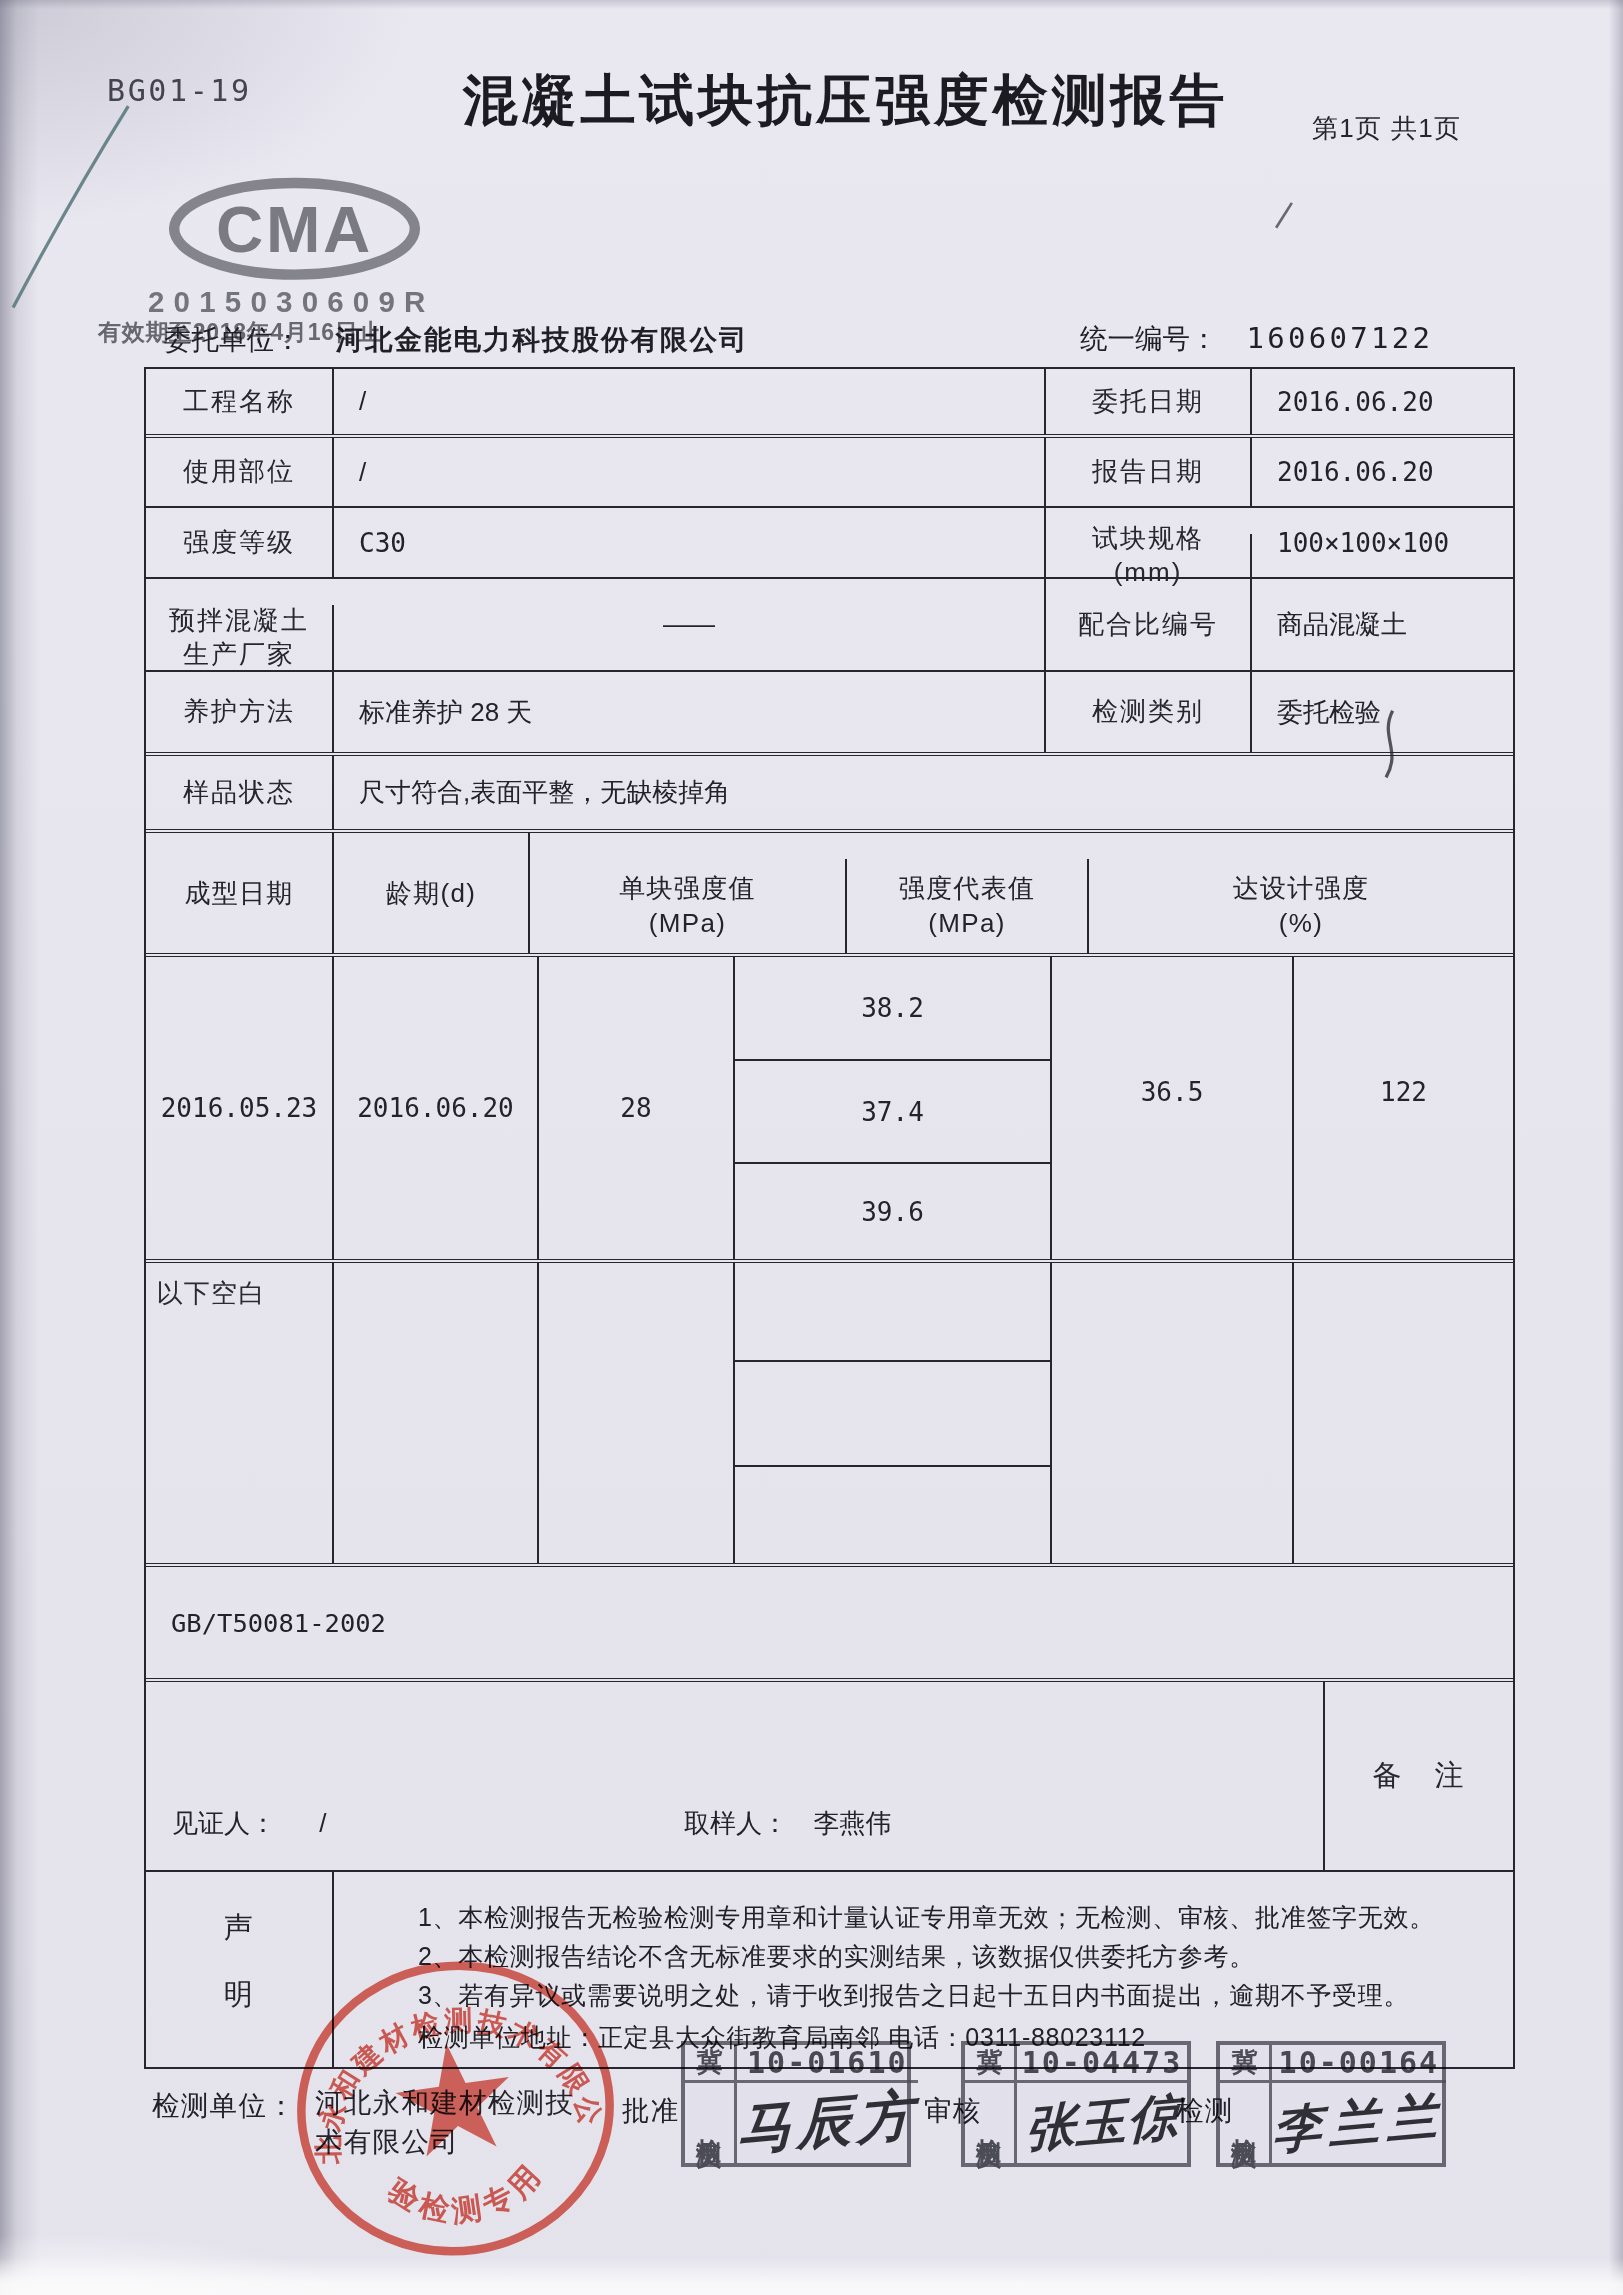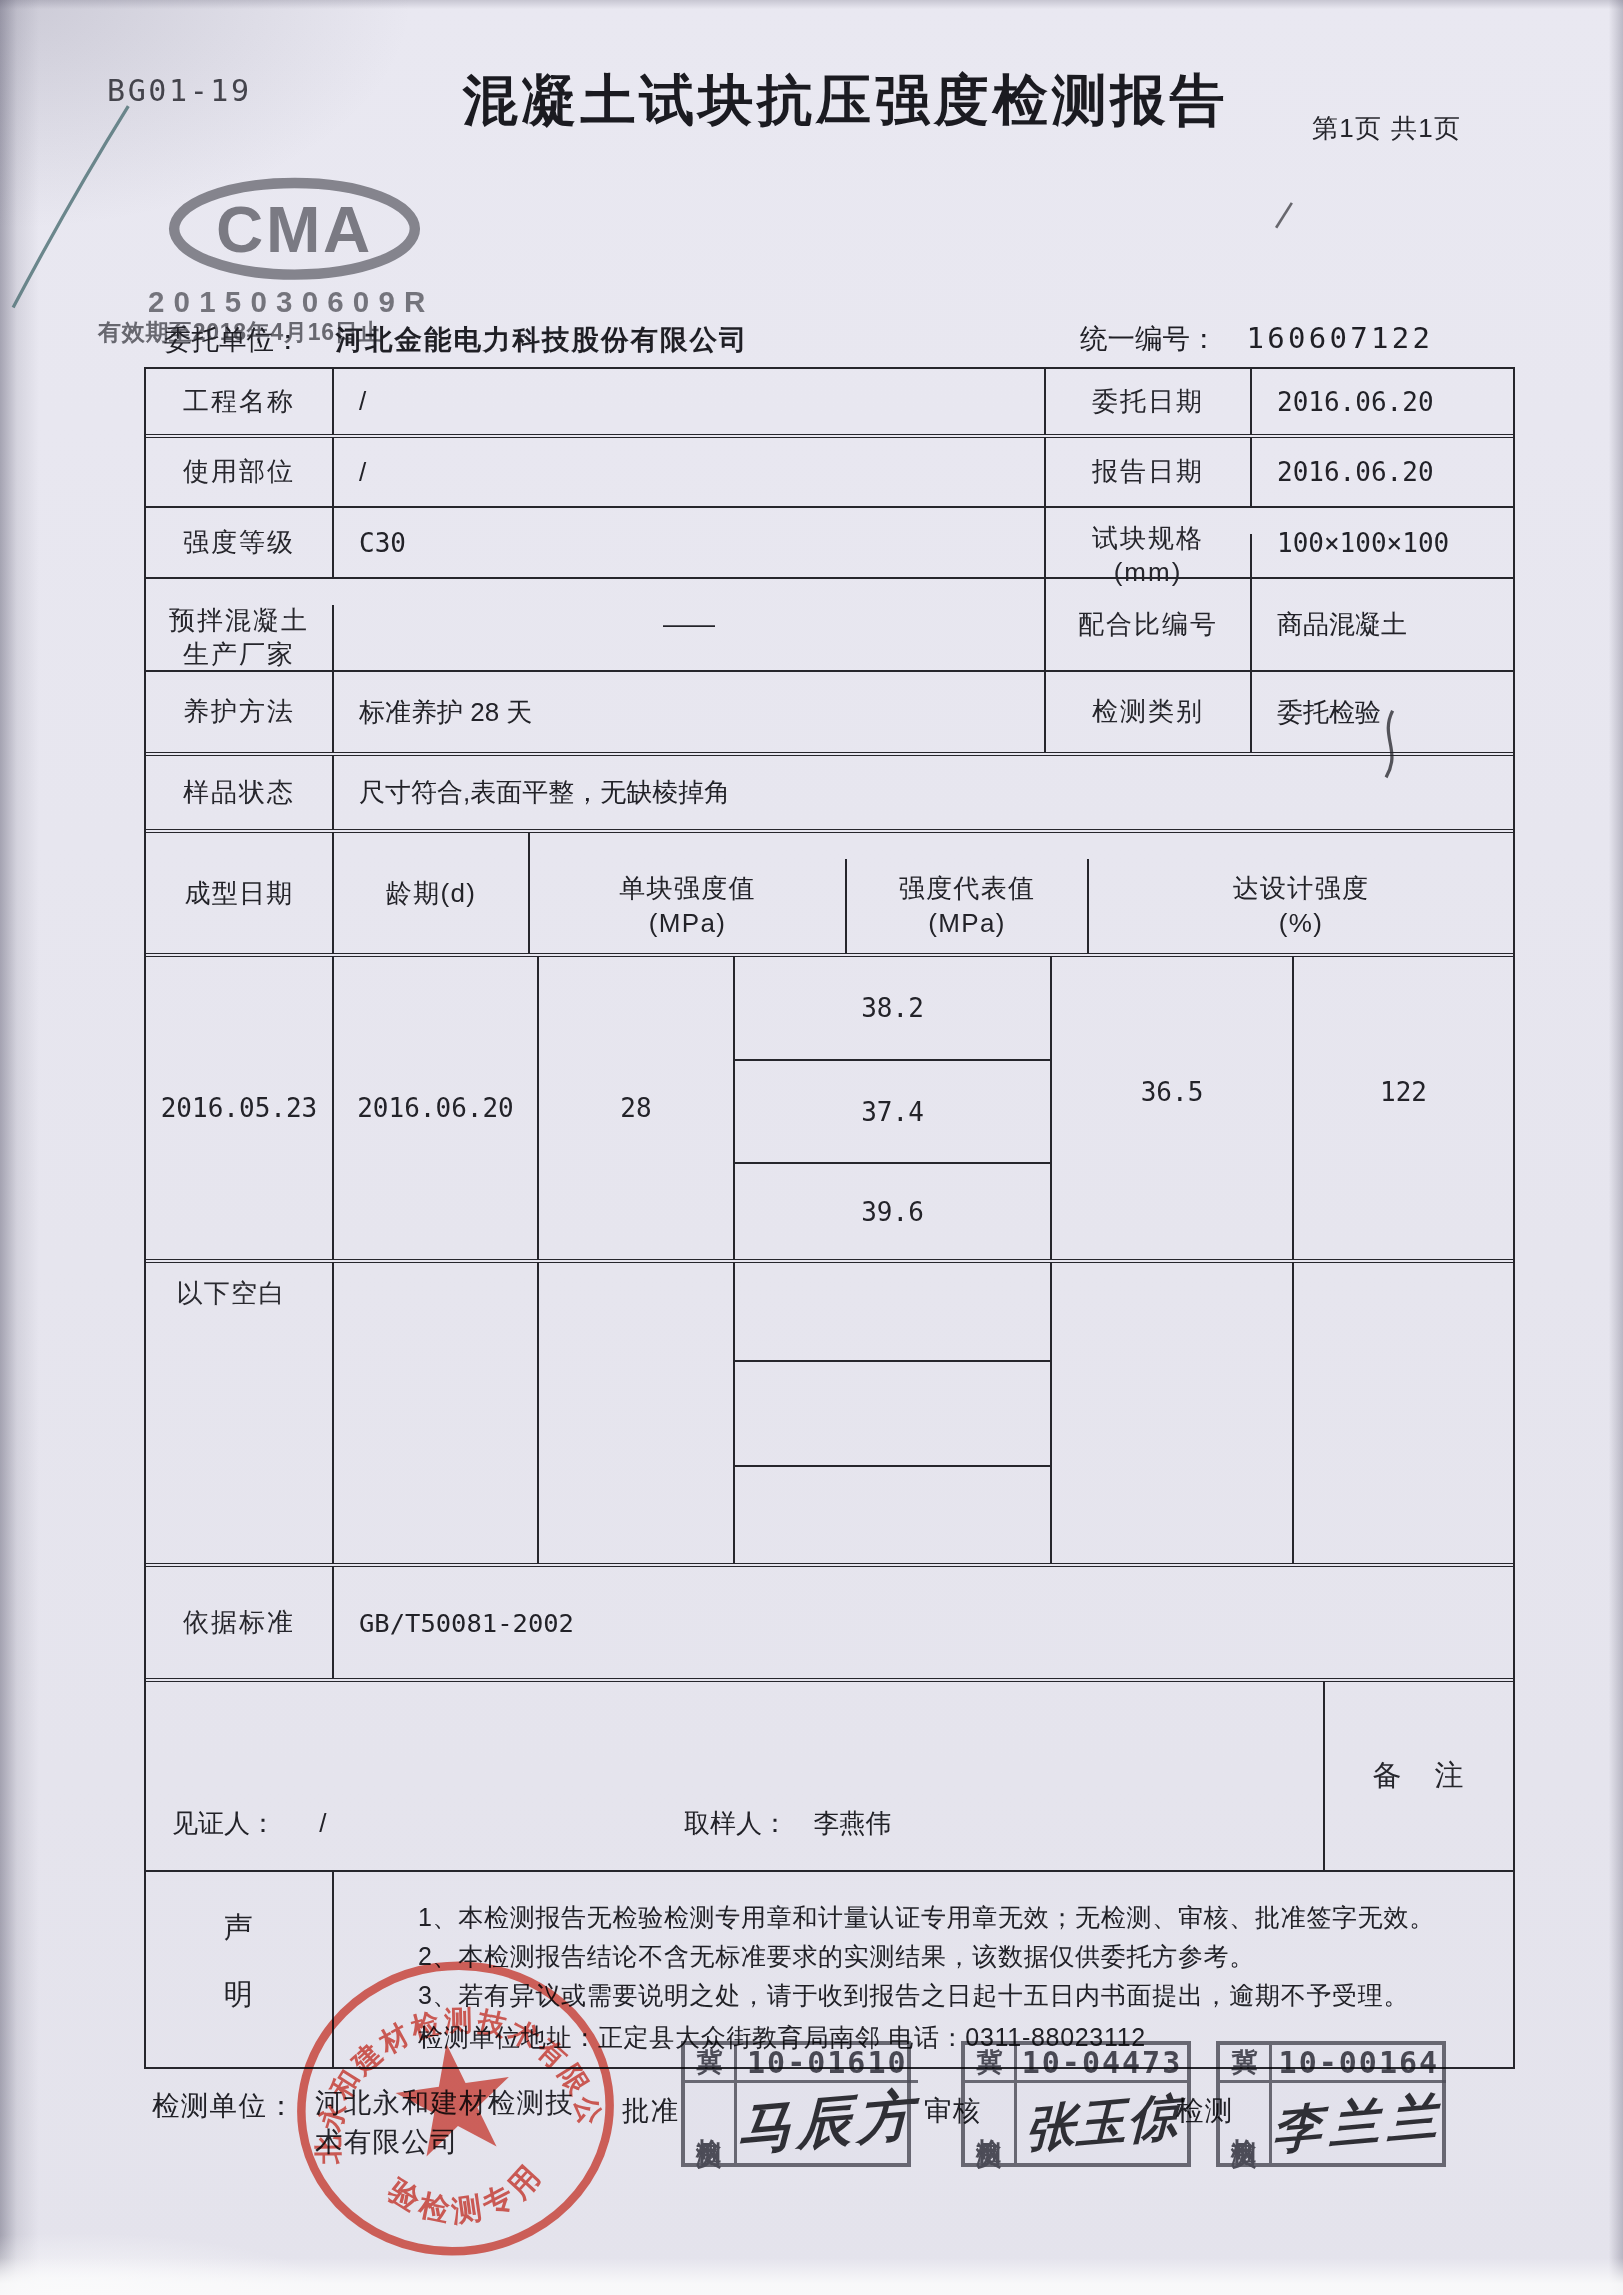--- a/index.html
+++ b/index.html
@@ -43,21 +43,21 @@
     font-size:26px;letter-spacing:2px;line-height:1.28;color:#26262c;}
   .val{display:flex;align-items:center;padding-left:25px;font-size:26px;color:#222228;}
   .ctr{display:flex;align-items:center;justify-content:center;text-align:center;font-size:26px;}
   .hdr{font-size:26px;line-height:35px;letter-spacing:1.3px;}
   .w1{width:188px;}.w2{width:205px;}.w3{width:196px;}.w4{width:317px;}.w5{width:242px;}.w6{width:222px;flex:1;}
   .iw1{width:188px;}.iw2{width:712px;}.iw3{width:206px;}.iw4{flex:1;}
   .subcol{display:flex;flex-direction:column;}
   .subcell{border-bottom:2.6px solid #26262c;display:flex;align-items:center;justify-content:center;font-size:26px;}
   .subcell:last-child{border-bottom:none;flex:1;}
   .lift{padding-bottom:33px;}
-  .blank-note{font-size:26px;letter-spacing:1.3px;padding:13px 0 0 10.5px;color:#2a2a30;margin-left:20px;}
+  .blank-note{font-size:26px;letter-spacing:1.3px;padding:13px 0 0 10.5px;color:#2a2a30;}
   .remark-cell{position:relative;}
   .sig-line{position:absolute;bottom:29px;font-size:26px;color:#222228;}
   .stmt{padding:26px 20px 0 84px;font-size:25px;line-height:39px;color:#212127;letter-spacing:0.7px;}
   .stmt .addr{margin-top:2.6px;}
   .stmt-lbl{display:flex;flex-direction:column;justify-content:space-around;align-items:center;
     padding:22px 0 39px 0;font-size:29px;letter-spacing:1.3px;}
   
   .f-lbl{font-size:27.5px;letter-spacing:1.3px;color:#212127;}
   .org{line-height:39px;font-size:27.5px;letter-spacing:1.3px;}
   
@@ -190,21 +190,20 @@
       <div class="cell w4 subcol">
         <div class="subcell" style="height:99px"></div>
         <div class="subcell" style="height:105px"></div>
         <div class="subcell"></div>
       </div>
       <div class="cell w5"></div>
       <div class="cell w6"></div>
     </div>
 
     <div class="row dbl" style="height:115px">
-      <div class="cell iw1 lbl">依据标准</div>
       <div class="cell val mono" style="flex:1;font-size:25.5px">GB/T50081-2002</div>
     </div>
 
     <div class="row" style="height:190px">
       <div class="cell remark-cell" style="flex:1">
         <div class="sig-line" style="left:26px">
           <span>见证人：</span>
           <span style="margin-left:36px">/</span>
         </div>
         <div class="sig-line" style="left:538px">

